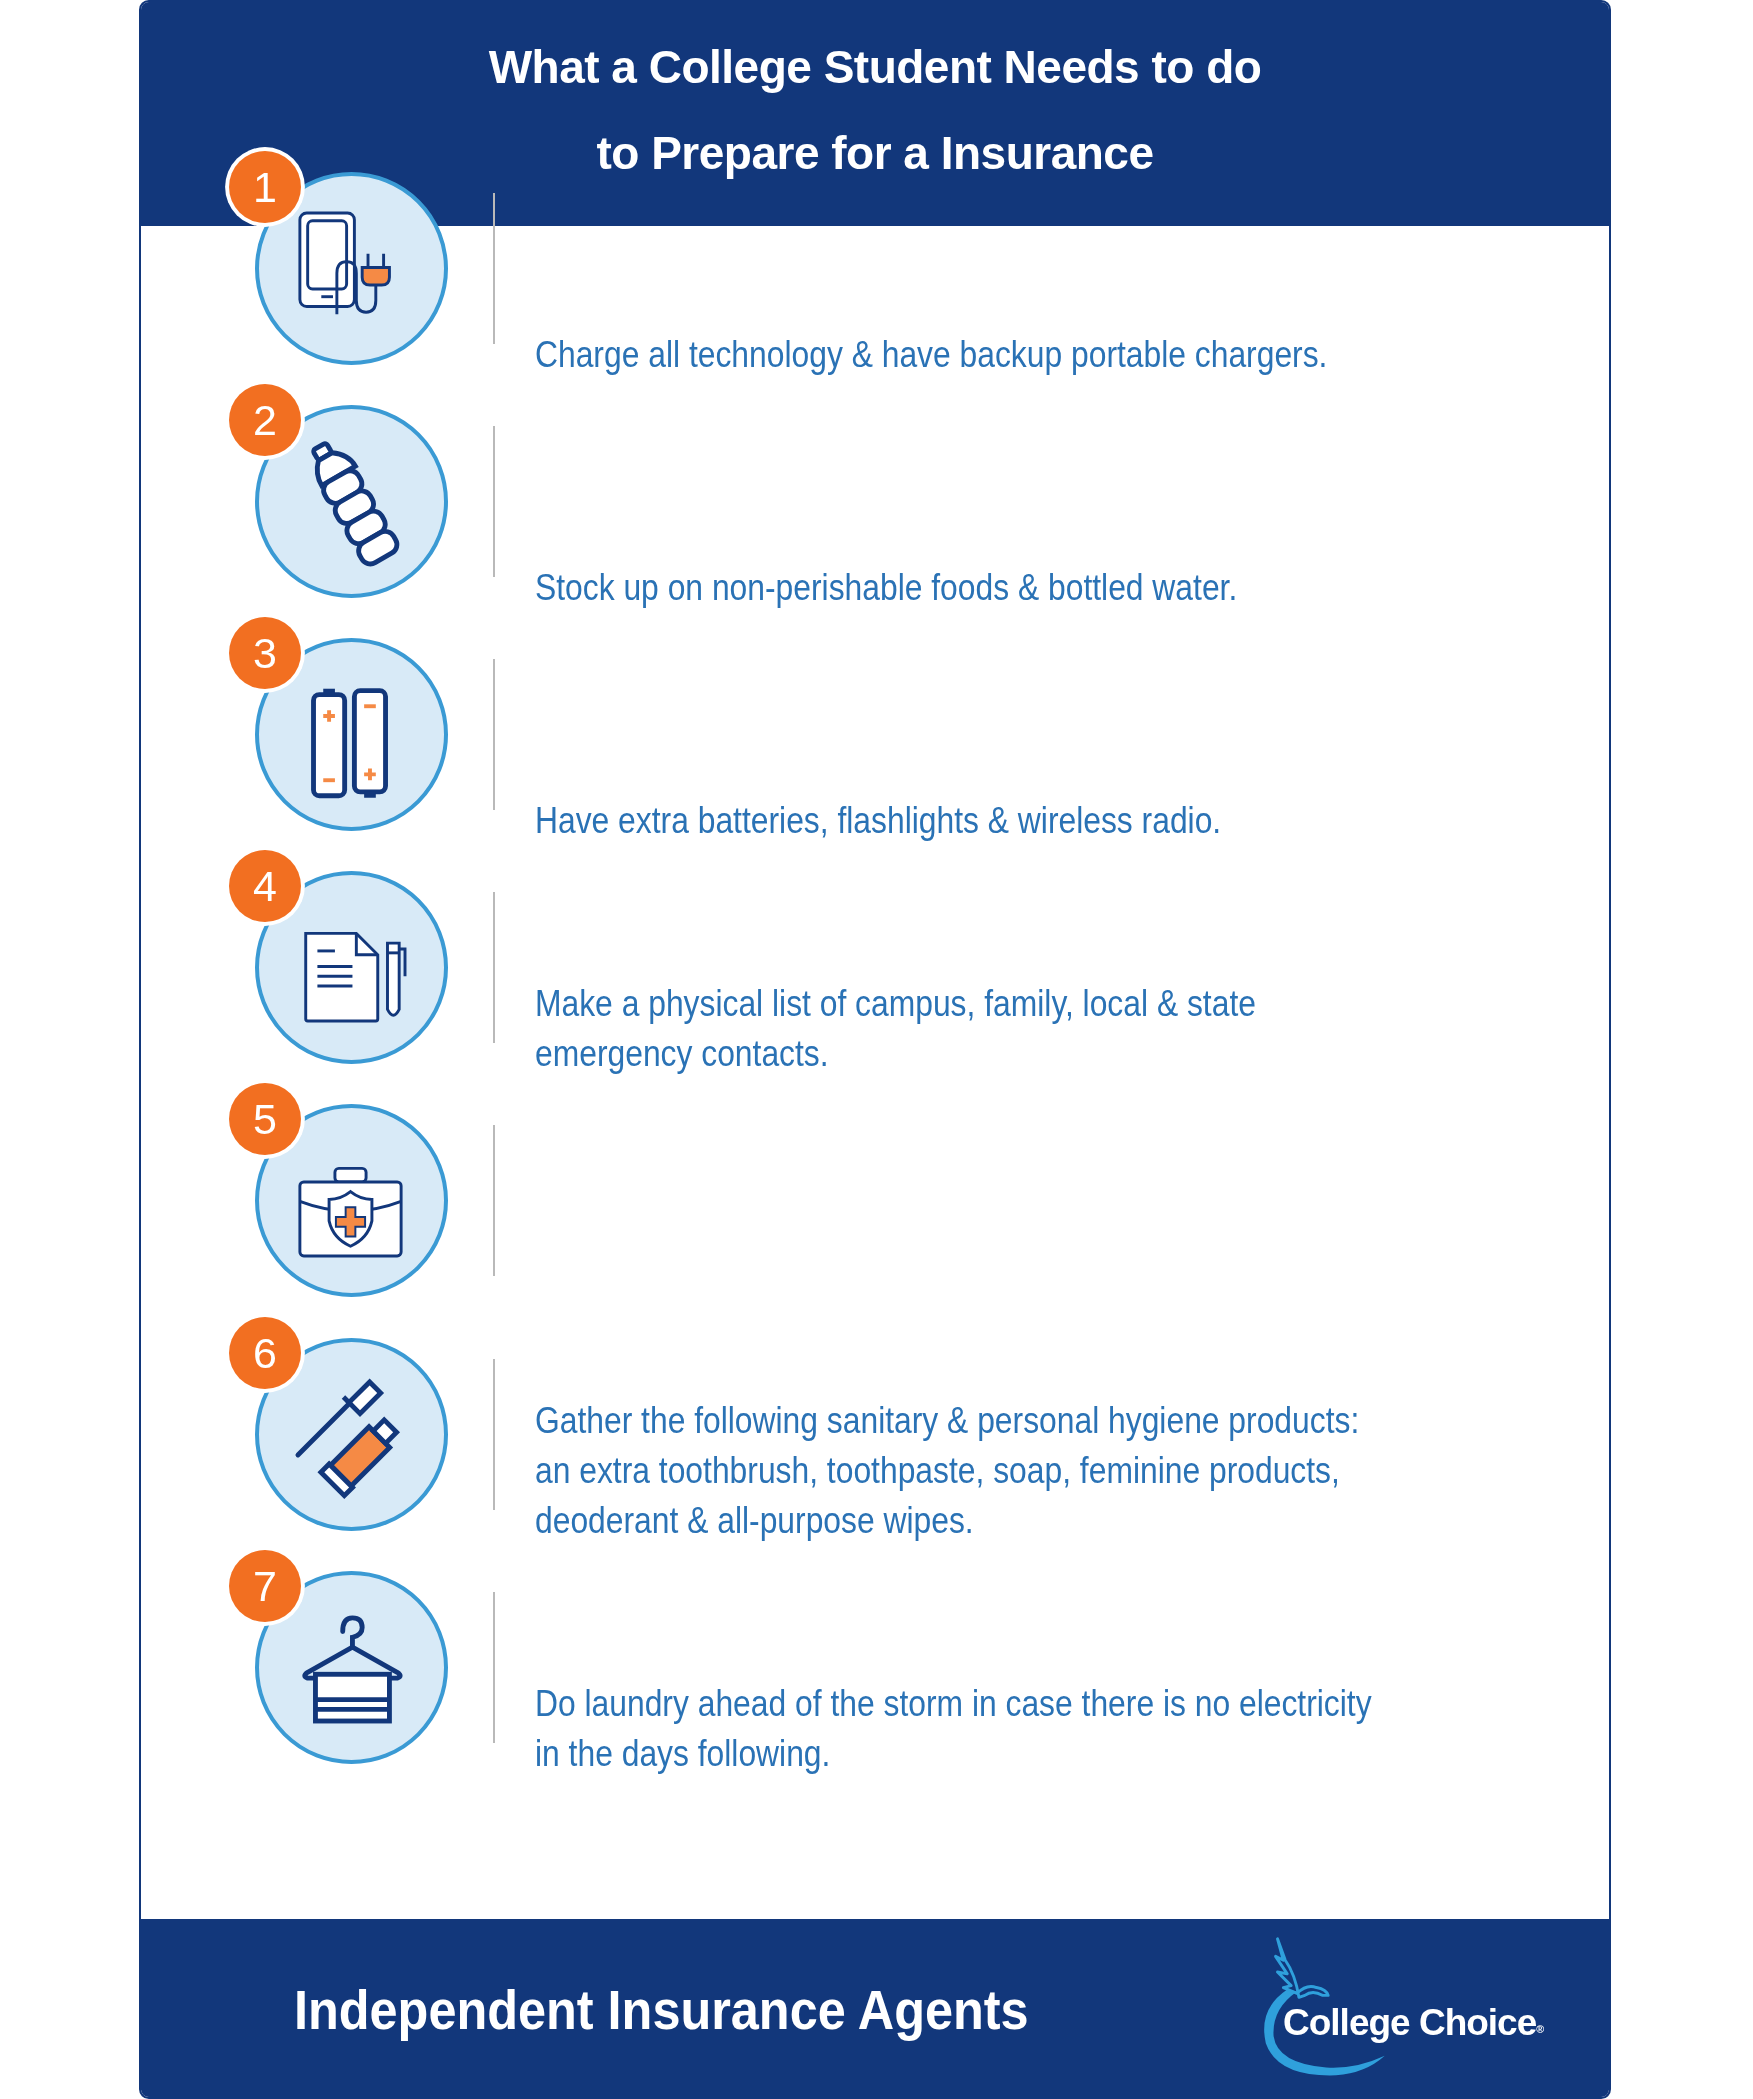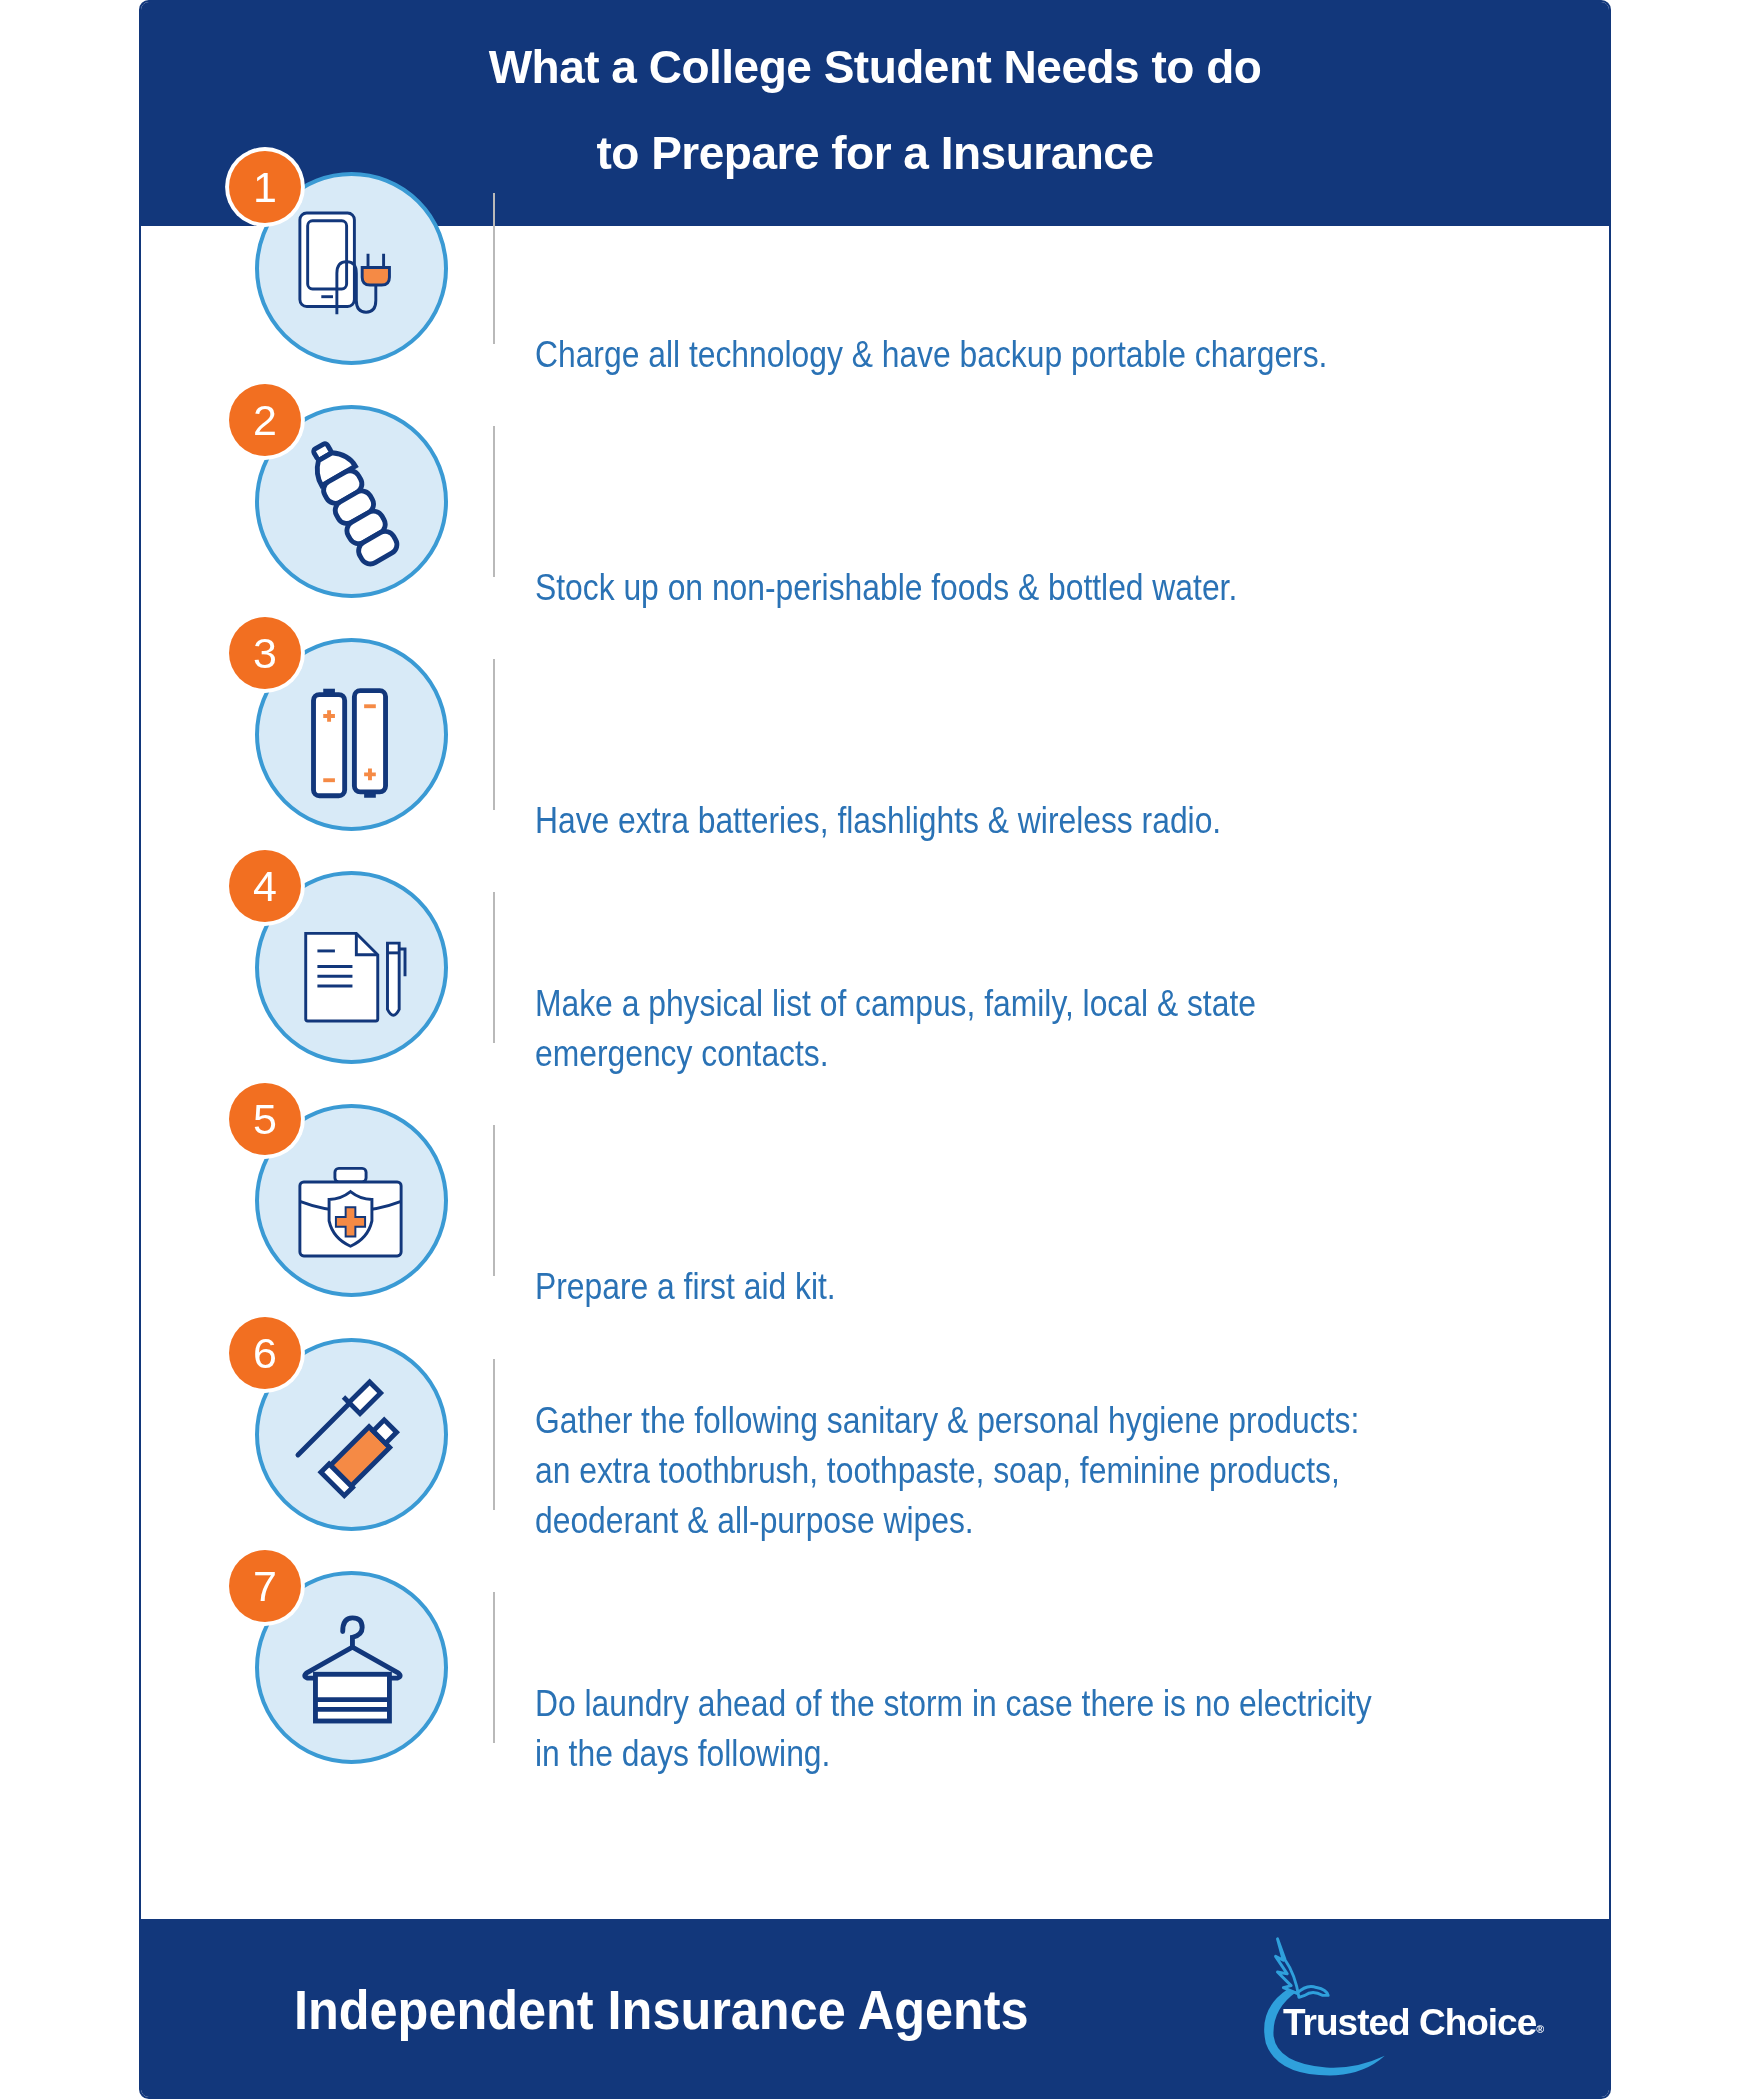--- a/index.html
+++ b/index.html
@@ -120,23 +120,20 @@
       <svg viewBox="0 0 188 188">
         <rect x="78" y="62" width="32" height="14" rx="4" fill="#fff" stroke="#12377b" stroke-width="3"></rect>
         <rect x="42" y="76" width="104" height="76" rx="4" fill="#fff" stroke="#12377b" stroke-width="3"></rect>
         <path d="M42 96 Q94 116 146 96" fill="none" stroke="#12377b" stroke-width="3"></path>
         <path d="M94 86 Q104 94 116 94 L116 116 Q112 134 94 142 Q76 134 72 116 L72 94 Q84 94 94 86 Z" fill="#fff" stroke="#12377b" stroke-width="3"></path>
         <path d="M89 102 h10 v10 h10 v10 h-10 v10 h-10 v-10 h-10 v-10 h10 Z" fill="#f58a45" stroke="#12377b" stroke-width="2"></path>
       </svg>
     </div>
     <div class="badge">5</div>
     <div class="divider"></div>
-    <div class="textwrap">
-        <div class="text">Prepare a first aid kit.</div>
-      </div>
   </div>
 
   <div class="row" style="top:1320px;">
     <div class="circle">
       <svg viewBox="0 0 188 188">
         <line x1="40" y1="116" x2="92" y2="64" stroke="#12377b" stroke-width="5" stroke-linecap="round"></line>
         <g transform="rotate(-45 108 58)">
           <rect x="94" y="50" width="30" height="16" fill="#fff" stroke="#12377b" stroke-width="5"></rect>
           <path d="M94 50 L94 42" stroke="#12377b" stroke-width="5"></path>
         </g>
@@ -174,18 +171,18 @@
       </div>
   </div>
 
   <div class="footer">
     <div class="footer-label">Independent Insurance Agents</div>
     <div class="logo">
       <svg viewBox="0 0 340 160">
         <path d="M40 60 Q10 80 18 115 Q30 150 90 148 Q120 146 140 128 Q110 142 80 140 Q30 136 26 108 Q24 80 50 62 Z" fill="#2fa0dc"></path>
         <path d="M30 8 L36 30 L28 26 L40 44 L30 42 L44 56 L36 58 L50 64 Q60 54 70 58 Q80 60 82 66 L76 66 Q66 60 58 66 L52 68 Q48 44 38 30 Z" fill="none" stroke="#2fa0dc" stroke-width="3" stroke-linejoin="round"></path>
       </svg>
-      <div class="logo-text"><span>Trusted Choice</span><span class="logo-reg">®</span></div>
+      <div class="logo-text"><span>College Choice</span><span class="logo-reg">®</span></div>
     </div>
   </div>
 
 </div>
 
 
 </body></html>

